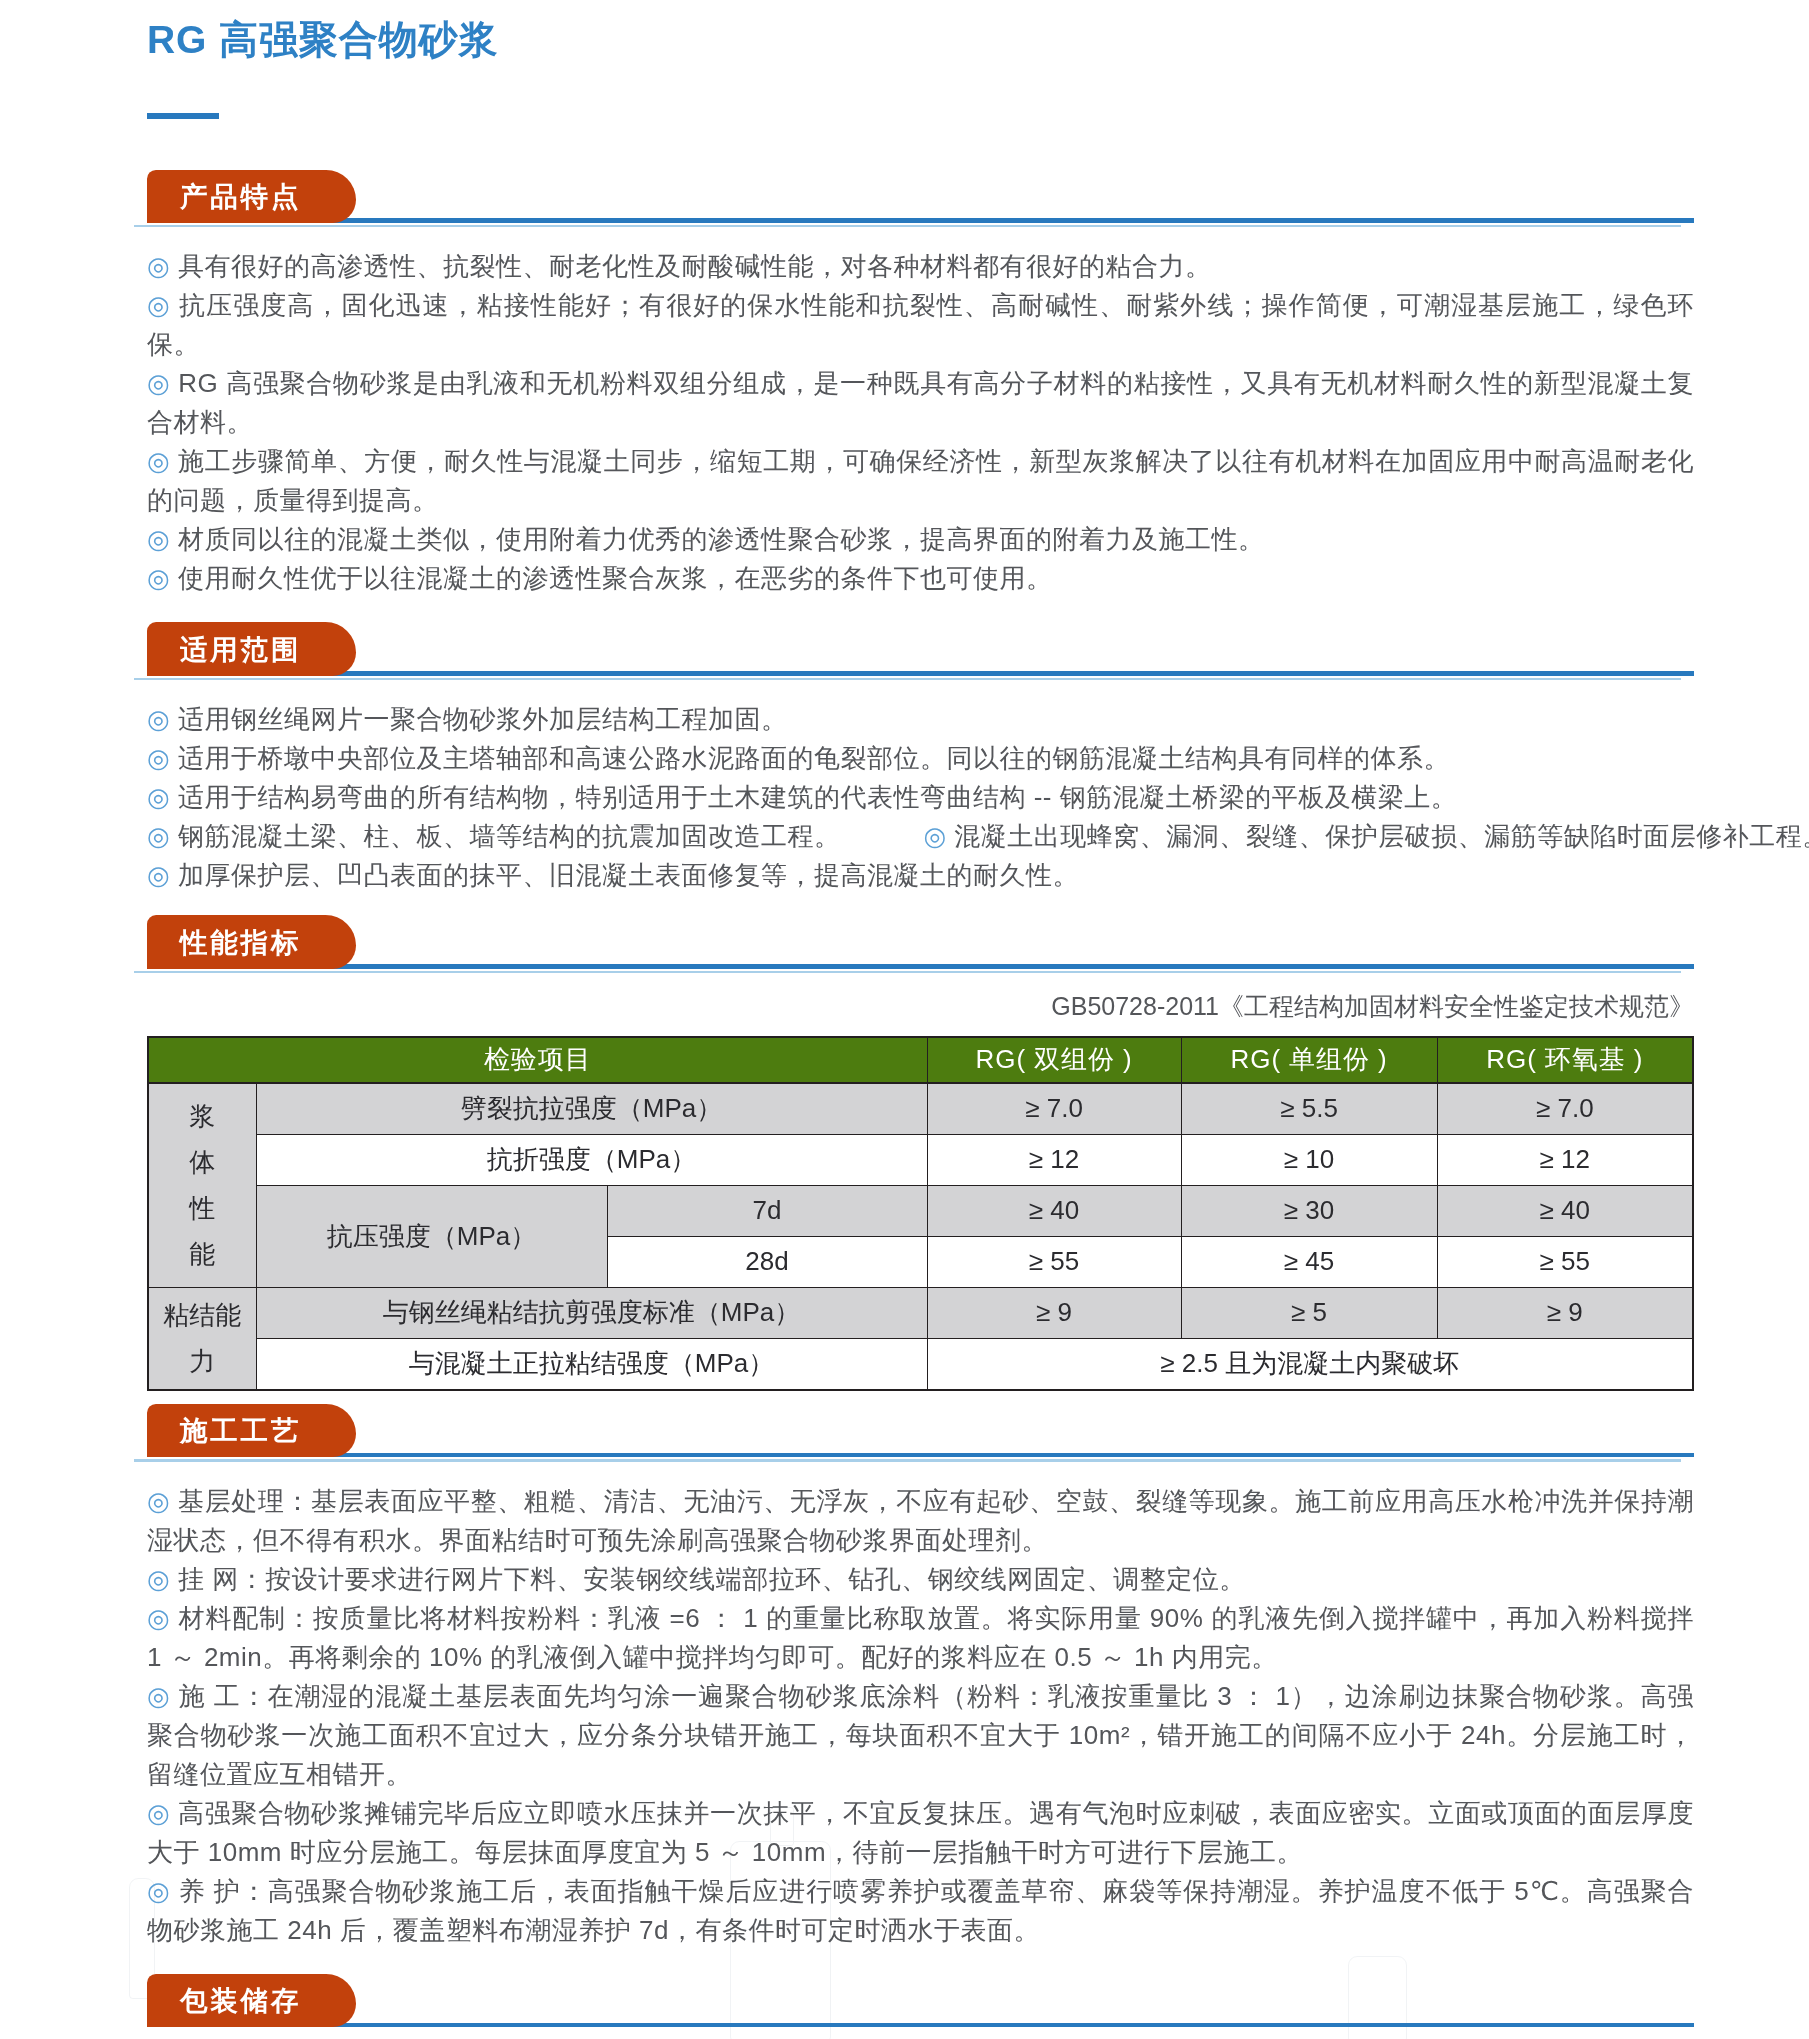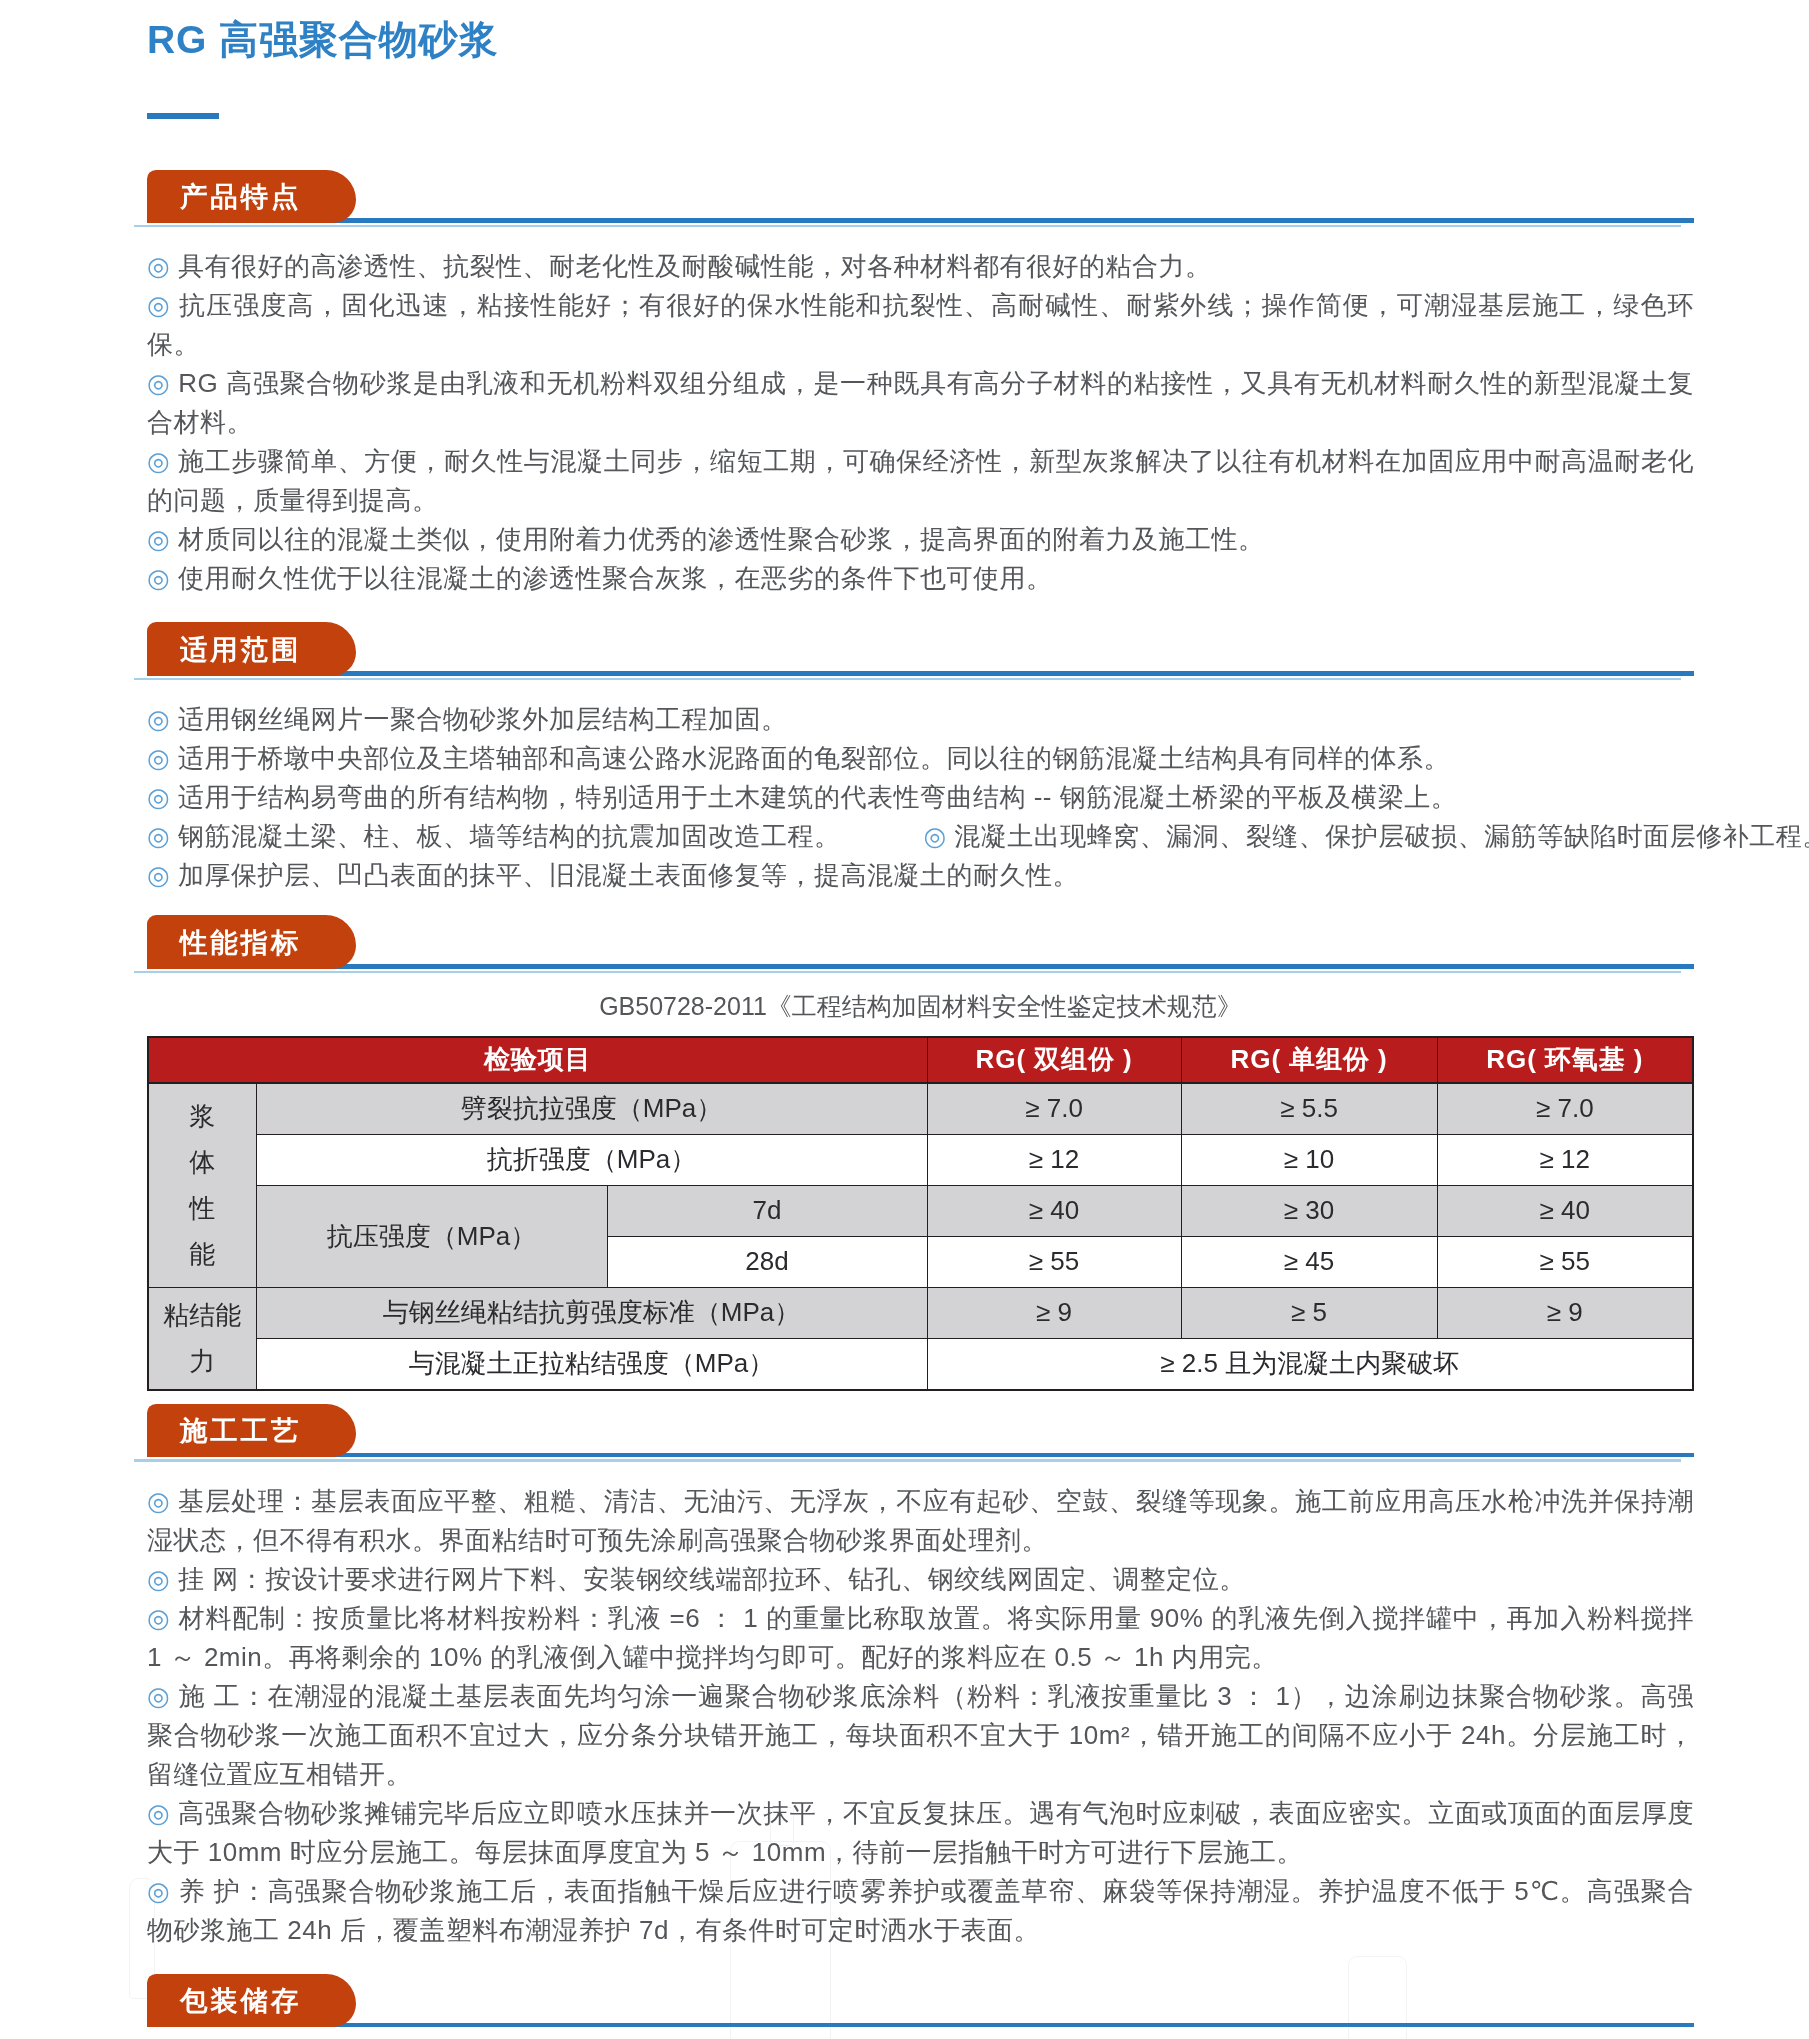--- a/index.html
+++ b/index.html
@@ -40,32 +40,32 @@
   .bullet{
     margin:0;font-size:26px;line-height:39px;color:#54565A;
     text-align:justify;letter-spacing:0.5px;
   }
   .bmark{color:#5CA0D6;}
   .bullet-pair{display:flex;column-gap:83px;}
   .bullet-pair .pair-item{white-space:nowrap;}
 
   
   .tbl-caption{
-    margin:16.5px 0 13px 0;font-size:25px;color:#54565A;text-align:center;line-height:33px;
+    margin:16.5px 0 13px 0;font-size:25px;color:#54565A;text-align:right;line-height:33px;
   }
   table.perf{
     width:100%;border-collapse:collapse;table-layout:fixed;
     border:2.8px solid #231F20;
   }
   table.perf th,table.perf td{
     border:1.8px solid #231F20;text-align:center;vertical-align:middle;
     font-size:26px;padding:0;
   }
   table.perf th{
-    background:#b91c1c;color:#ffffff;font-weight:bold;height:44px;letter-spacing:0.9px;
+    background:#4d7c0f;color:#ffffff;font-weight:normal;height:44px;letter-spacing:0.9px;
   }
   table.perf td{height:50px;color:#2B2B2F;}
   table.perf td.glabel{background:#D3D3D5;line-height:46px;}
   table.perf td.shade{background:#D3D3D5;}
   table.perf thead th{border-bottom:2.8px solid #231F20;}
 
   
   .wm{position:absolute;z-index:1;opacity:0.5;pointer-events:none;}
   .wm .bottle{
     position:absolute;border:0.9px solid #E3E7EB;border-radius:9.2px 9.2px 3.7px 3.7px;background:transparent;

